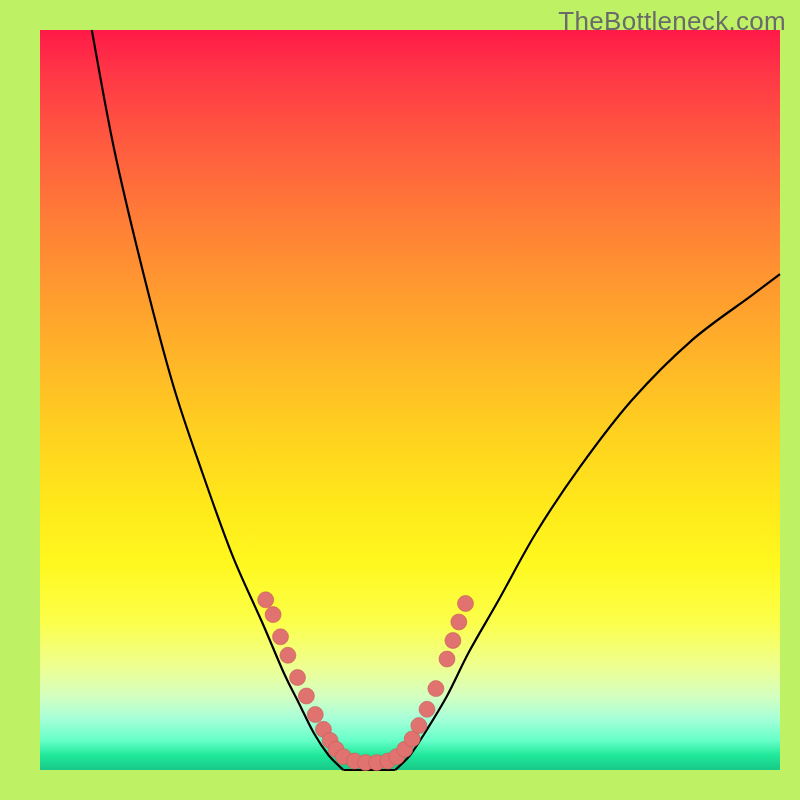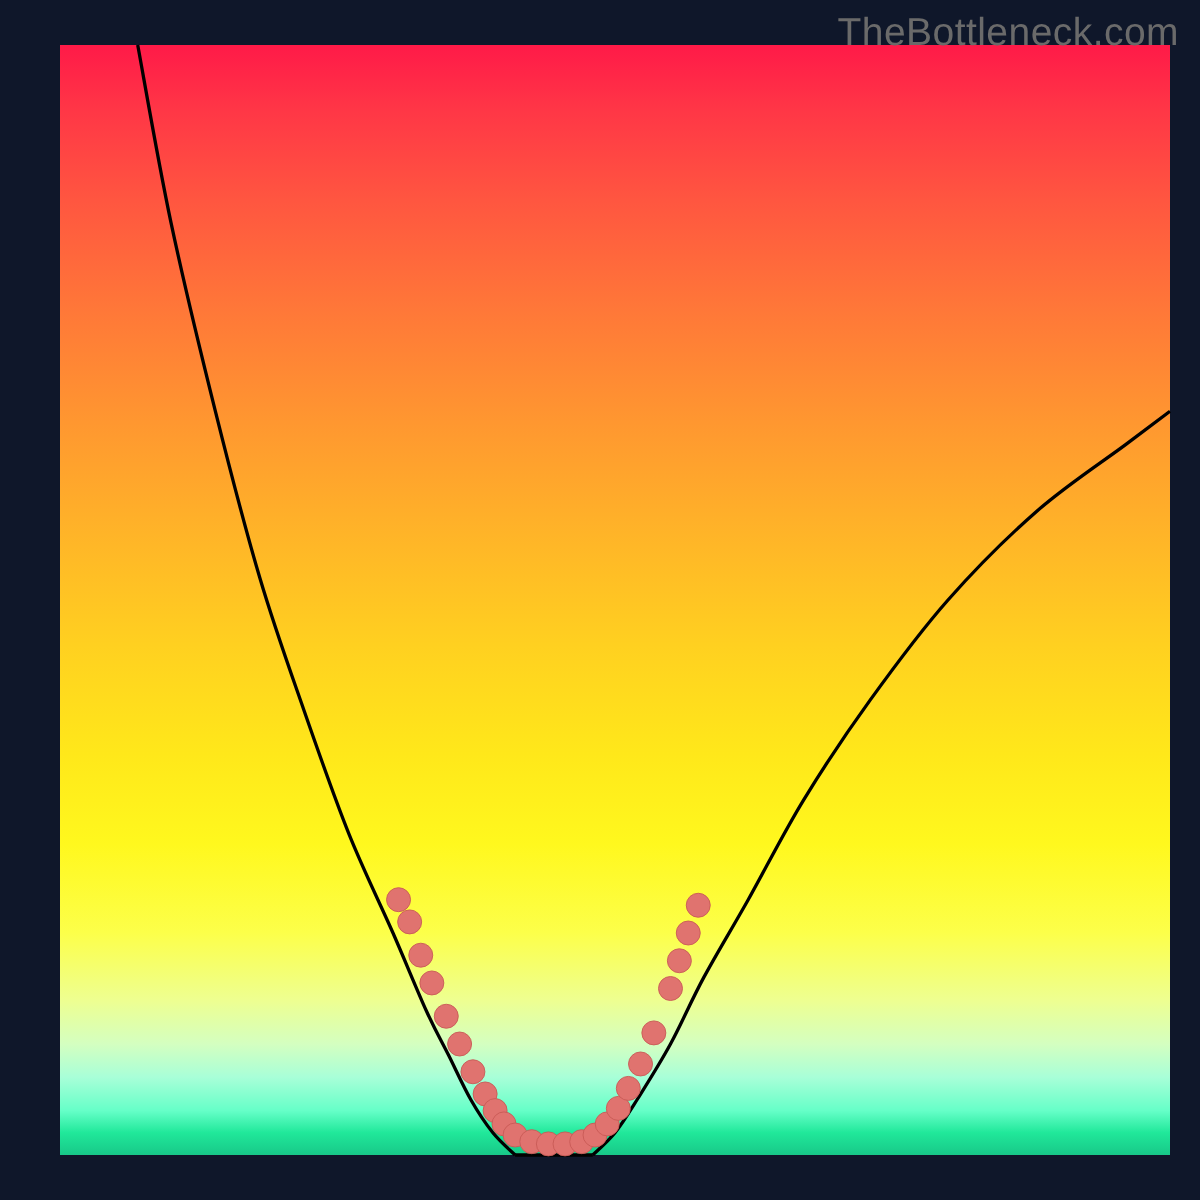--- a/index.html
+++ b/index.html
@@ -8,21 +8,21 @@
     width: 800px;
     height: 800px;
     background: #000000;
     overflow: hidden;
     font-family: Arial, Helvetica, sans-serif;
   }
   .stage {
     position: relative;
     width: 800px;
     height: 800px;
-    background: #0f172a;
+    background: #bef264;
   }
   .gradient-box {
     position: absolute;
     left: 40px;
     top: 30px;
     width: 740px;
     height: 740px;
     background: linear-gradient(to bottom,
       #ff1a48 0%,
       #ff3746 6%,

